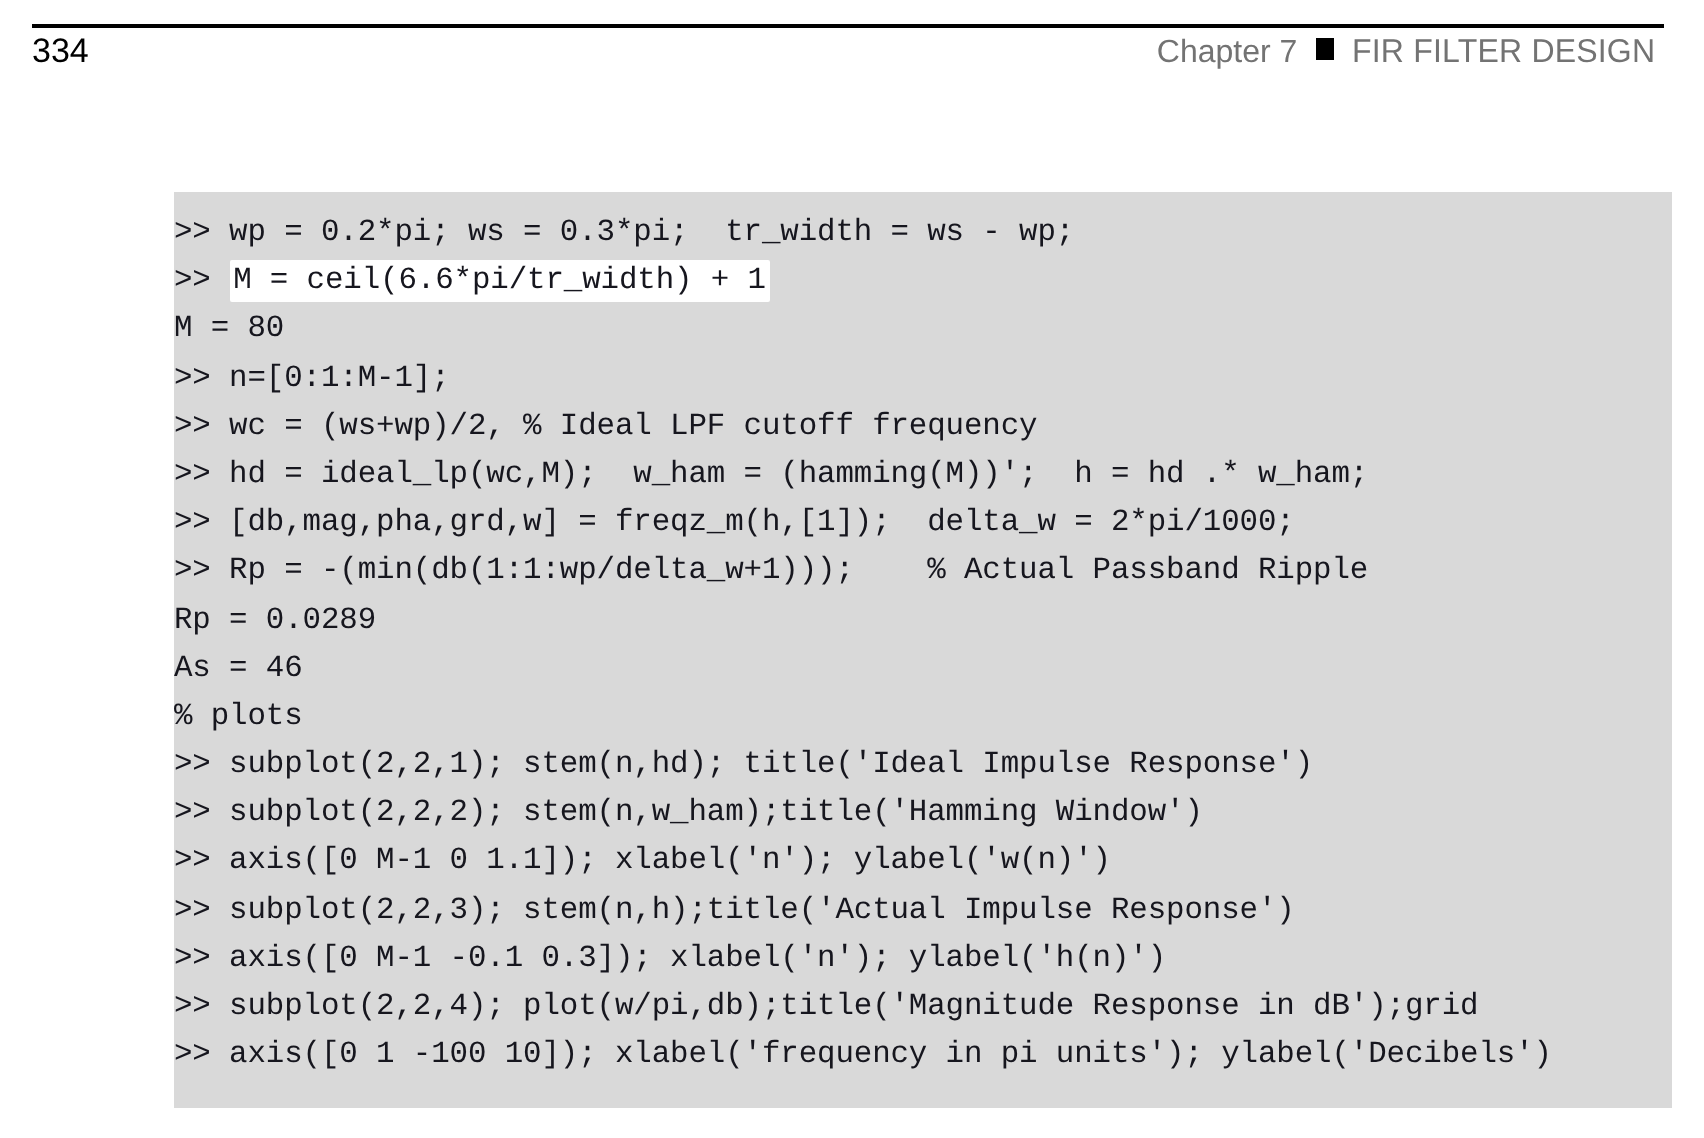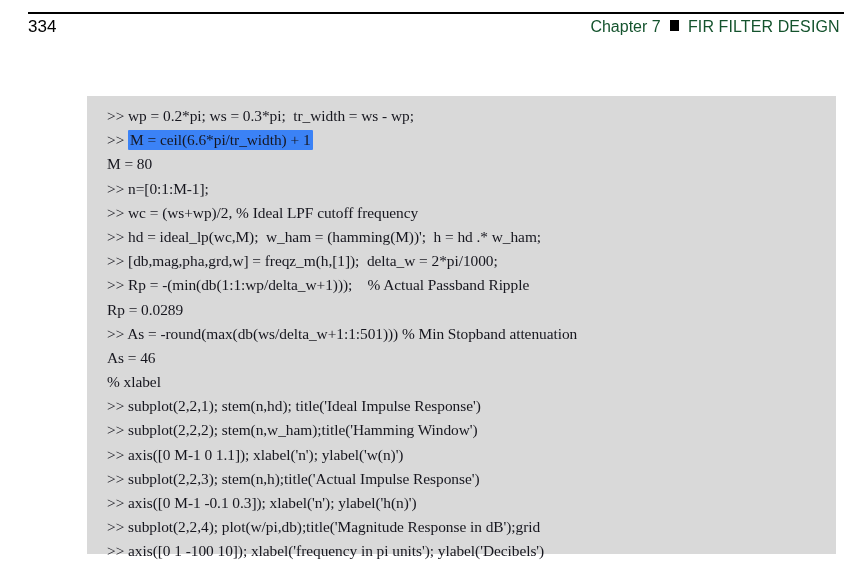--- a/index.html
+++ b/index.html
@@ -16,21 +16,20 @@
     -webkit-font-smoothing: antialiased;
   }
 
   
   #page-header {
     position: absolute;
     left: 16px;
     top: 12px;
     width: 816px;
     height: 34px;
-    margin-left: 12px;
   }
   #header-rule {
     position: absolute;
     left: 0;
     top: 0;
     width: 816px;
     height: 2px;
     background: #000000;
   }
   #header-row {
@@ -47,21 +46,21 @@
     font-size: 17px;
     color: #000000;
     letter-spacing: 0px;
     line-height: 22px;
   }
   #header-right {
     display: flex;
     align-items: baseline;
     gap: 9px;
     font-size: 16px;
-    color: #14532d;
+    color: #737373;
     line-height: 22px;
   }
   #chapter-label {
     font-family: "Liberation Sans", sans-serif;
     font-size: 16px;
   }
   #header-bullet {
     display: inline-block;
     width: 9px;
     height: 11px;
@@ -82,26 +81,25 @@
     position: absolute;
     left: 87px;
     top: 96px;
     width: 749px;
     height: 458px;
     background: #d9d9d9;
     box-sizing: border-box;
     padding: 8px 0 8px 0;
   }
   .code-line {
-    font-family: Liberation Serif, serif;
+    font-family: Liberation Mono, monospace;
     font-size: 15.4px;
     line-height: 24.2px;
     color: #16161e;
     white-space: pre;
-    padding-left: 20px;
     height: 24.2px;
     letter-spacing: -0.05px;
   }
   .hl {
     background: #e9e209;
     color: #16161e;
     padding: 1px 2px 2px 2px;
     box-decoration-break: clone;
     -webkit-box-decoration-break: clone;
     border-radius: 1px;
@@ -117,31 +115,30 @@
     <div id="header-right">
       <span id="chapter-label">Chapter 7</span>
       <span id="header-bullet"></span>
       <span id="chapter-title">FIR FILTER DESIGN</span>
     </div>
   </div>
 </div>
 
 <div id="code-block" style="background: rgb(217, 217, 217);">
     <div class="code-line">&gt;&gt; wp = 0.2*pi; ws = 0.3*pi;  tr_width = ws - wp;</div>
-    <div class="code-line">&gt;&gt; <span class="hl" style="background: #3b82f6;">M = ceil(6.6*pi/tr_width) + 1</span></div>
+    <div class="code-line">&gt;&gt; <span class="hl" style="background: #ffffff;">M = ceil(6.6*pi/tr_width) + 1</span></div>
     <div class="code-line">M = 80</div>
     <div class="code-line">&gt;&gt; n=[0:1:M-1];</div>
     <div class="code-line">&gt;&gt; wc = (ws+wp)/2, % Ideal LPF cutoff frequency</div>
     <div class="code-line">&gt;&gt; hd = ideal_lp(wc,M);  w_ham = (hamming(M))';  h = hd .* w_ham;</div>
     <div class="code-line">&gt;&gt; [db,mag,pha,grd,w] = freqz_m(h,[1]);  delta_w = 2*pi/1000;</div>
     <div class="code-line">&gt;&gt; Rp = -(min(db(1:1:wp/delta_w+1)));    % Actual Passband Ripple</div>
     <div class="code-line">Rp = 0.0289</div>
-    <div class="code-line">&gt;&gt; As = -round(max(db(ws/delta_w+1:1:501))) % Min Stopband attenuation</div>
     <div class="code-line">As = 46</div>
-    <div class="code-line">% xlabel</div>
+    <div class="code-line">% plots</div>
     <div class="code-line">&gt;&gt; subplot(2,2,1); stem(n,hd); title('Ideal Impulse Response')</div>
     <div class="code-line">&gt;&gt; subplot(2,2,2); stem(n,w_ham);title('Hamming Window')</div>
     <div class="code-line">&gt;&gt; axis([0 M-1 0 1.1]); xlabel('n'); ylabel('w(n)')</div>
     <div class="code-line">&gt;&gt; subplot(2,2,3); stem(n,h);title('Actual Impulse Response')</div>
     <div class="code-line">&gt;&gt; axis([0 M-1 -0.1 0.3]); xlabel('n'); ylabel('h(n)')</div>
     <div class="code-line">&gt;&gt; subplot(2,2,4); plot(w/pi,db);title('Magnitude Response in dB');grid</div>
     <div class="code-line">&gt;&gt; axis([0 1 -100 10]); xlabel('frequency in pi units'); ylabel('Decibels')</div>
   </div>
 
 </body></html>

